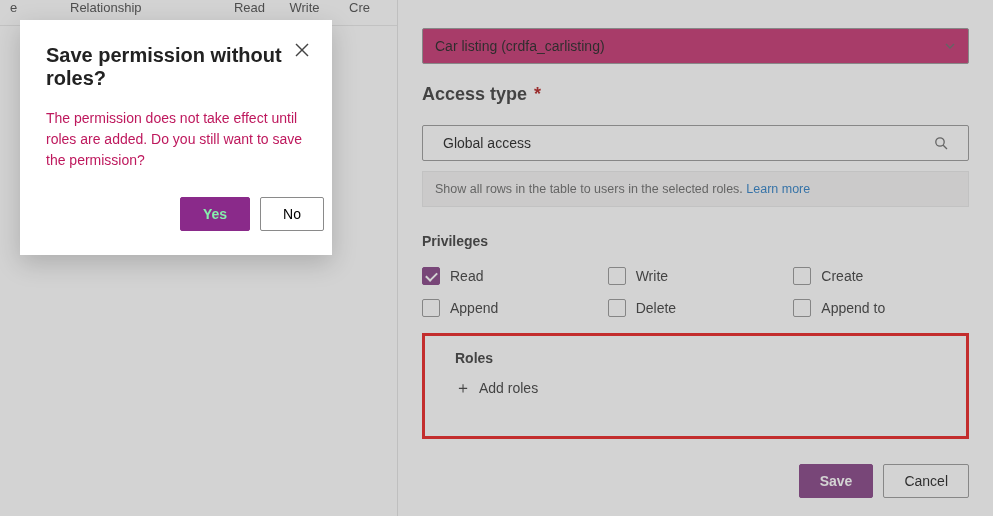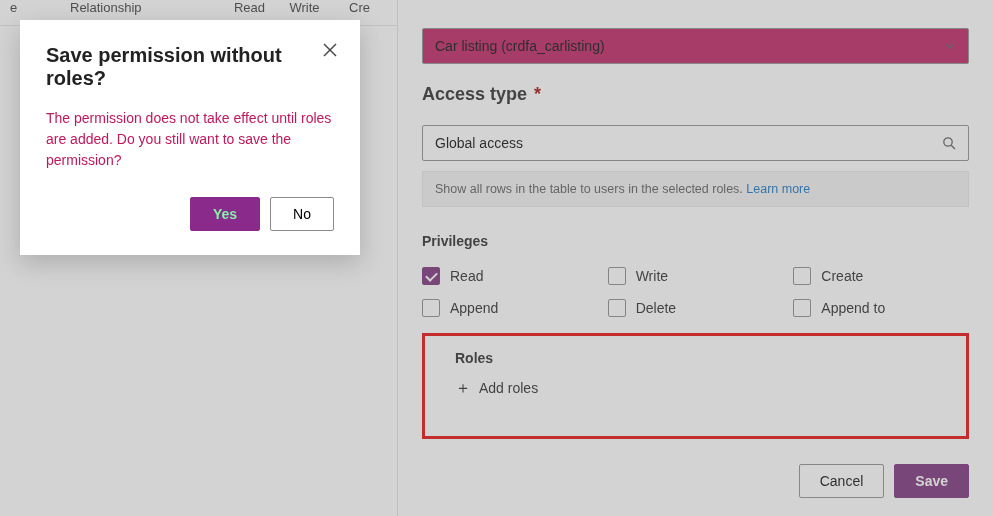--- a/index.html
+++ b/index.html
@@ -104,21 +104,21 @@
       cursor: pointer;
     }
     .chevron-down {
       width: 12px;
       height: 12px;
     }
     .chevron-down svg { display: block; }
     .search-box {
       border: 1px solid #8a8a8a;
       border-radius: 2px;
-      padding: 9px 12px;
+      padding: 9px 20px;
       font-size: 14px;
       background: #fff;
       display: flex;
       justify-content: space-between;
       align-items: center;
     }
     .info-strip {
       margin-top: 10px;
       background: #f3f2f1;
       border: 1px solid #e5e5e5;
@@ -194,24 +194,24 @@
       background: #742774;
       border-color: #742774;
       color: #fff;
       font-weight: 600;
     }
     
     .modal {
       position: absolute;
       top: 20px;
       left: 20px;
-      width: 340px;
+      width: 312px;
       background: #fff;
       box-shadow: 0 8px 24px rgba(0,0,0,0.18);
-      padding: 24px 26px 24px 26px;
+      padding: 24px 8px 24px 26px;
       z-index: 100;
     }
     .modal-title {
       font-size: 20px;
       font-weight: 600;
       color: #222;
       margin-bottom: 18px;
       padding-right: 24px;
     }
     .modal-close {
@@ -350,22 +350,22 @@
 
     <div class="roles-box">
       <div class="roles-heading">Roles</div>
       <div class="add-roles">
         <span class="plus-icon">＋</span>
         <span>Add roles</span>
       </div>
     </div>
 
     <div class="footer-actions">
+      <button class="btn btn-primary">Save</button>
       <button class="btn">Cancel</button>
-      <button class="btn btn-primary">Save</button>
     </div>
   </div>
 </div>
 
 <div class="overlay-dim"></div>
 
 <div class="modal">
   <div class="modal-close">
     <span>
       <svg width="14" height="14" viewBox="0 0 14 14">

